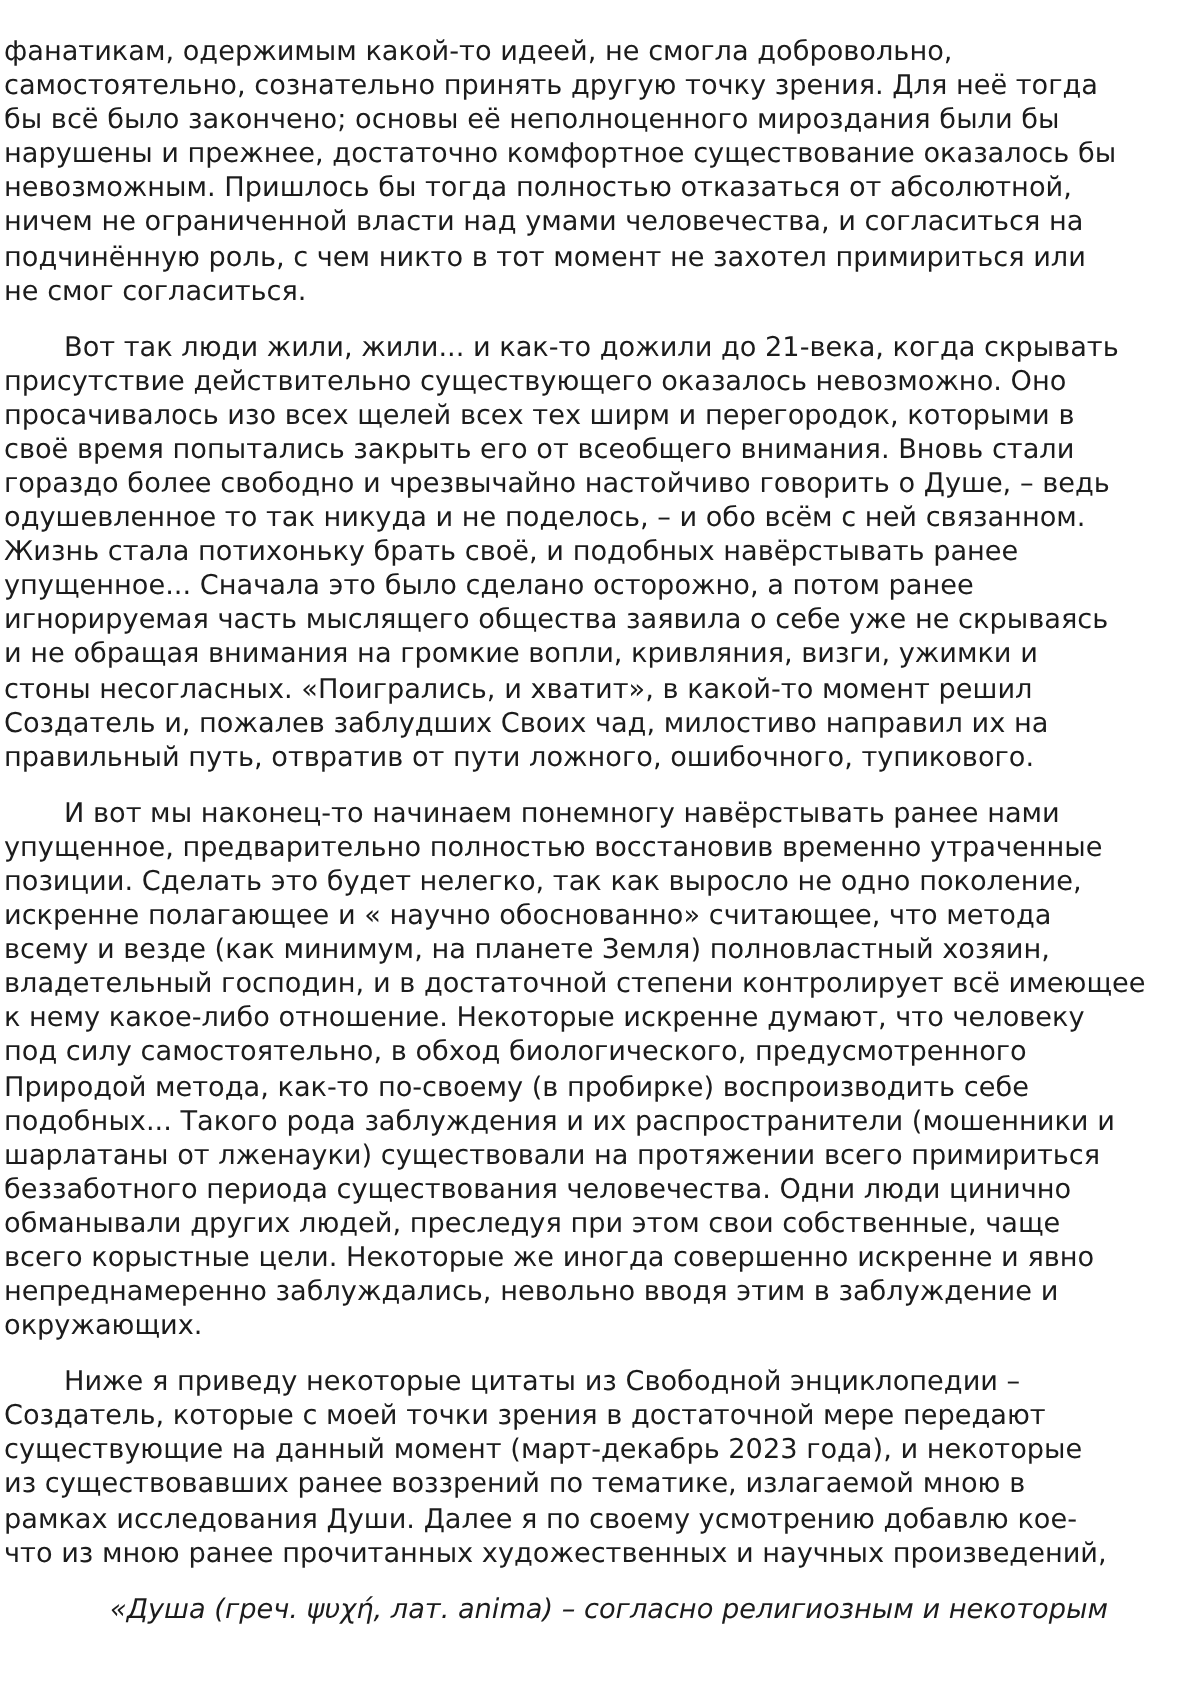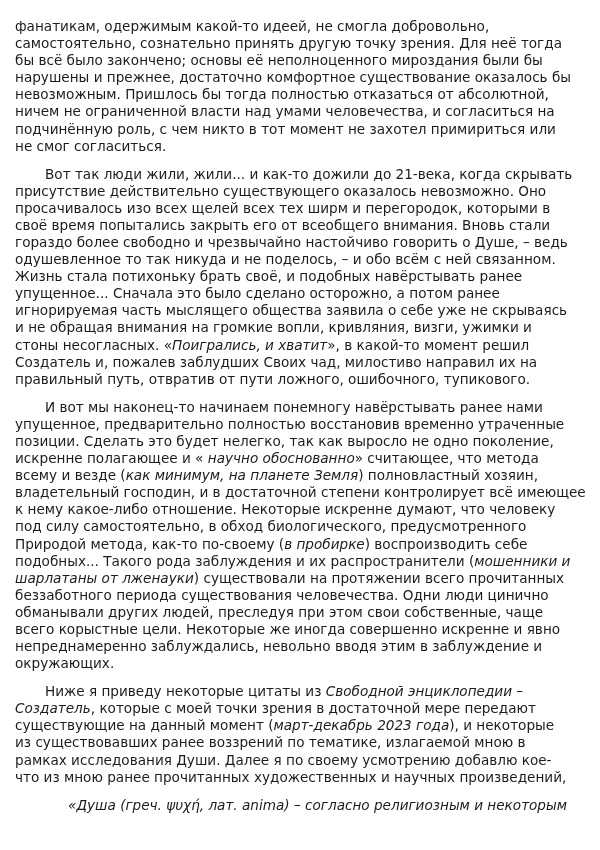--- a/index.html
+++ b/index.html
@@ -8,21 +8,21 @@
     background: #ffffff;
   }
   body {
     width: 600px;
     height: 850px;
     overflow: hidden;
     position: relative;
   }
   .page {
     position: absolute;
-    left: 15px;
+    left: 2px;
     top: 18px;
     width: 575px;
     font-family: "DejaVu Sans", sans-serif;
     font-size: 13.6px;
     line-height: 17.1px;
     color: #1c1c1c;
   }
   .para {
     margin: 0 0 10.9px 0;
   }
@@ -31,21 +31,21 @@
     height: 17.1px;
   }
   .line.indent {
     padding-left: 30px;
   }
   .line.quote {
     padding-left: 30px;
     font-style: italic;
     text-align: center;
   }
-  .it { font-style: italic; }
+  .it { }
 </style>
 </head>
 <body>
 
 <div class="page" id="page">
     <div class="para">
       <div class="line"><span>фанатикам, одержимым какой-то идеей, не смогла добровольно,</span></div>
       <div class="line"><span>самостоятельно, сознательно принять другую точку зрения. Для неё тогда</span></div>
       <div class="line"><span>бы всё было закончено; основы её неполноценного мироздания были бы</span></div>
       <div class="line"><span>нарушены и прежнее, достаточно комфортное существование оказалось бы</span></div>
@@ -73,21 +73,21 @@
       <div class="line indent"><span>И вот мы наконец-то начинаем понемногу навёрстывать ранее нами</span></div>
       <div class="line"><span>упущенное, предварительно полностью восстановив временно утраченные</span></div>
       <div class="line"><span>позиции. Сделать это будет нелегко, так как выросло не одно поколение,</span></div>
       <div class="line"><span>искренне полагающее и « </span><span class="it">научно обоснованно</span><span>» считающее, что метода</span></div>
       <div class="line"><span>всему и везде (</span><span class="it">как минимум, на планете Земля</span><span>) полновластный хозяин,</span></div>
       <div class="line"><span>владетельный господин, и в достаточной степени контролирует всё имеющее</span></div>
       <div class="line"><span>к нему какое-либо отношение. Некоторые искренне думают, что человеку</span></div>
       <div class="line"><span>под силу самостоятельно, в обход биологического, предусмотренного</span></div>
       <div class="line"><span>Природой метода, как-то по-своему (</span><span class="it">в пробирке</span><span>) воспроизводить себе</span></div>
       <div class="line"><span>подобных... Такого рода заблуждения и их распространители (</span><span class="it">мошенники и</span></div>
-      <div class="line"><span class="it">шарлатаны от лженауки</span><span>) существовали на протяжении всего прочитанных</span></div>
+      <div class="line"><span class="it">шарлатаны от лженауки</span><span>) существовали на протяжении всего примириться</span></div>
       <div class="line"><span>беззаботного периода существования человечества. Одни люди цинично</span></div>
       <div class="line"><span>обманывали других людей, преследуя при этом свои собственные, чаще</span></div>
       <div class="line"><span>всего корыстные цели. Некоторые же иногда совершенно искренне и явно</span></div>
       <div class="line"><span>непреднамеренно заблуждались, невольно вводя этим в заблуждение и</span></div>
       <div class="line"><span>окружающих.</span></div>
     </div>
     <div class="para">
       <div class="line indent"><span>Ниже я приведу некоторые цитаты из </span><span class="it">Свободной энциклопедии –</span></div>
       <div class="line"><span class="it">Создатель</span><span>, которые с моей точки зрения в достаточной мере передают</span></div>
       <div class="line"><span>существующие на данный момент (</span><span class="it">март-декабрь 2023 года</span><span>), и некоторые</span></div>

